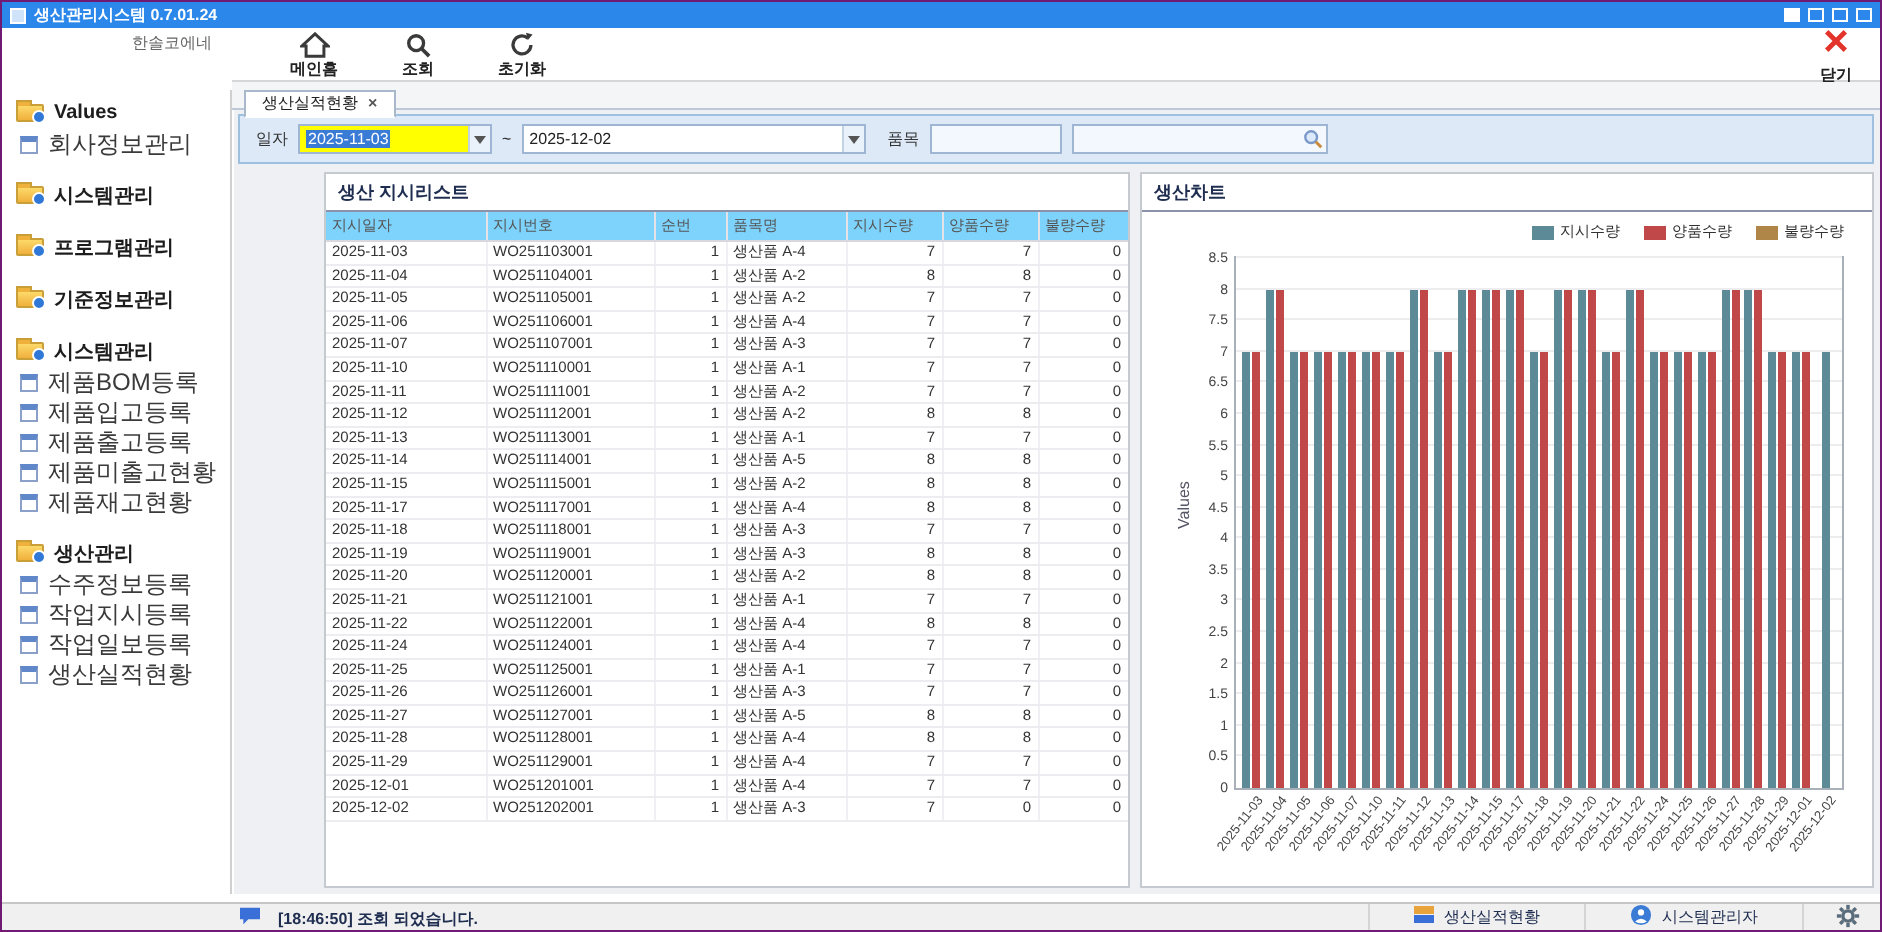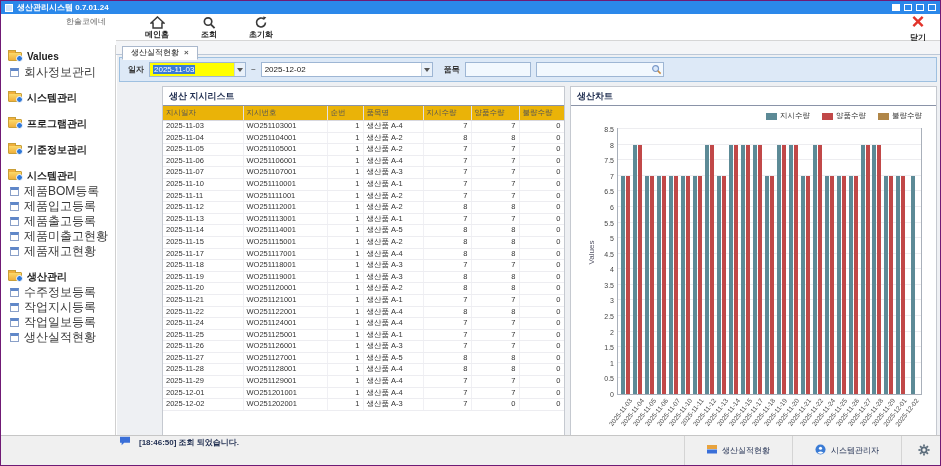--- a/index.html
+++ b/index.html
@@ -45,41 +45,41 @@
   .folder-icon::before { content:""; position:absolute; top:-3px; left:-1px; width:6px; height:2px; background:#f0b03c; border:1px solid #c99f38; border-bottom:none; }
   .folder-icon::after { content:""; position:absolute; right:-2px; bottom:-2px; width:5px; height:5px; border-radius:50%; background:#2f78d8; border:1px solid #fff; }
   .side-leaf { display:flex; align-items:center; height:15px; padding-left:2px; cursor:default; }
   .side-leaf > span:last-child { font-size:12px; color:#3a3a3a; }
   .form-icon { width:9px; height:9px; background:#fff; border:1px solid #8aa0c8; border-top:3px solid #5f87c9; margin-right:5px; flex:none; }
 
   
   .main { position:absolute; top:54px; left:116px; right:0; bottom:18px; background:#eef0f3; }
   .filterbar { position:absolute; top:2px; left:2px; right:3px; height:25px; background:#dde9f7; border:1px solid #9ec0e0;
     display:flex; align-items:center; font-size:8px; color:#222; padding:0 8px; gap:5px; }
-  .flabel { font-weight:bold; color:#333; }
+  .flabel { font-weight:normal; color:#333; }
   .combo { height:15px; background:#fff; border:1px solid #9eb6d4; display:flex; align-items:center; font-size:8px; }
   .combo .val { flex:1; padding:0 3px; white-space:nowrap; overflow:hidden; }
   .combo .arrow { width:11px; height:100%; border-left:1px solid #c4d3e4; background:#e9f1fa; display:flex; align-items:center; justify-content:center; flex:none; }
   .arrow i { width:0; height:0; border-left:3px solid transparent; border-right:3px solid transparent; border-top:4px solid #555; }
   .combo.sel { background:#ffff00; }
   .combo.sel .val span { background:#3a7bd5; color:#fff; padding:0 1px; }
   .txt { height:15px; background:#f2f8fe; border:1px solid #9eb6d4; font-size:8px; padding:0 3px; font-family:inherit; }
   .searchbox { position:relative; }
   .searchbox svg { position:absolute; right:2px; top:2px; }
 
   .panels { position:absolute; top:31px; left:2px; right:3px; bottom:3px; display:flex; gap:5px;padding-left:43px; }
   .panel { background:#fff; border:1px solid #c5c9d0; display:flex; flex-direction:column; min-width:0; }
   .table-panel { width:403px; flex:none; }
   .chart-panel { flex:1; }
   .panel-title { font-size:9px; font-weight:bold; color:#1f2d50; padding:3px 6px 2px; border-bottom:1px solid #8a93a8; flex:none; }
 
   
   .gridwrap { flex:1; overflow:hidden; }
   table.grid { width:100%; border-collapse:collapse; table-layout:fixed; font-size:7.5px; }
-  table.grid th { background:#eab308; color:#555; font-weight:normal; text-align:left; padding:2px 3px; border-right:1px solid #e2e2e8; border-bottom:1px solid #d8d8de; height:13px;margin-top:47px; }
+  table.grid th { background:#7dd3fc; color:#555; font-weight:normal; text-align:left; padding:2px 3px; border-right:1px solid #e2e2e8; border-bottom:1px solid #d8d8de; height:13px;margin-top:47px; }
   table.grid td { padding:0 3px; height:10.6px; line-height:10.6px; border-right:1px solid #f0f0f4; border-bottom:1px solid #ededf1; color:#333; white-space:nowrap; overflow:hidden; }
   table.grid .num { text-align:right; }
   table.grid th:nth-child(1), table.grid td:nth-child(1) { width:80px; }
   table.grid th:nth-child(2), table.grid td:nth-child(2) { width:84px; }
   table.grid th:nth-child(3), table.grid td:nth-child(3) { width:36px; text-align:right; }
   table.grid th:nth-child(3) { text-align:left; }
   table.grid th:nth-child(4), table.grid td:nth-child(4) { width:60px; }
   table.grid th:nth-child(5), table.grid td:nth-child(5) { width:48px; }
   table.grid th:nth-child(6), table.grid td:nth-child(6) { width:48px; }
   table.grid th:nth-child(7), table.grid td:nth-child(7) { width:45px; }
@@ -95,22 +95,22 @@
   .bars { position:absolute; left:0; right:0; top:0; bottom:0; display:flex; padding:0 2px; }
   .bargroup { flex:1; display:flex; justify-content:center; align-items:flex-end; gap:1px; height:100%; }
   .bar { width:4px; flex:none; }
   .ytick { position:absolute; right:calc(100% + 4px); transform:translateY(4px); font-size:7px; color:#444; white-space:nowrap; }
   .values-label { position:absolute; left:-38px; top:45%; transform:rotate(-90deg); font-size:8px; color:#556; }
   .xaxis { position:absolute; left:0; right:0; top:100%; height:45px; display:flex; padding:0 2px; }
   .xl { flex:1; position:relative; }
   .xl span { position:absolute; top:3px; right:35%; transform:rotate(-52deg); transform-origin:top right; font-size:6.5px; white-space:nowrap; color:#444; }
 
   
-  .statusbar { position:absolute; left:0; right:0; bottom:0; height:30px; background:#f0f0f0; border-top:1px solid #c6c6c6;
-    display:flex; align-items:flex-start; font-size:8px; color:#1f2d50; }
+  .statusbar { position:absolute; left:0; right:0; bottom:0; height:14px; background:#f0f0f0; border-top:1px solid #c6c6c6;
+    display:flex; align-items:flex-end; font-size:8px; color:#1f2d50; }
   .sb-msg { display:flex; align-items:center; gap:8px; margin-left:118px; font-weight:bold; }
   .sb-right { margin-left:auto; display:flex; align-items:center; height:100%; }
   .sb-sec { display:flex; align-items:center; gap:5px; padding:0 22px; height:100%; border-left:1px solid #d4d4d4; }
   .sb-gear { padding:0 10px 0 16px; border-left:1px solid #d4d4d4; height:100%; display:flex; align-items:center; }
 </style>
 </head>
 <body>
 
 <div class="app">
 

